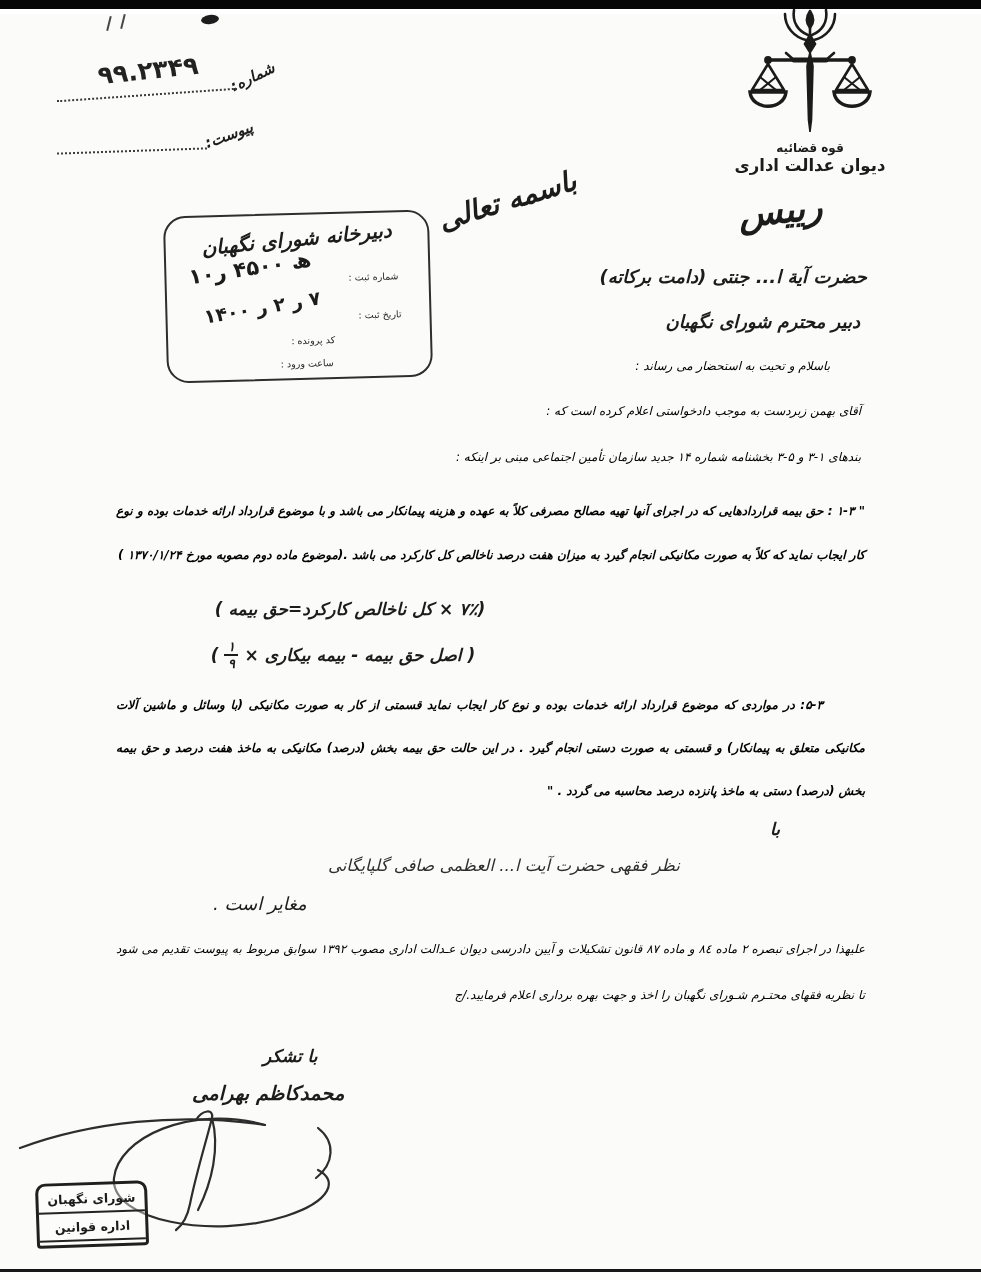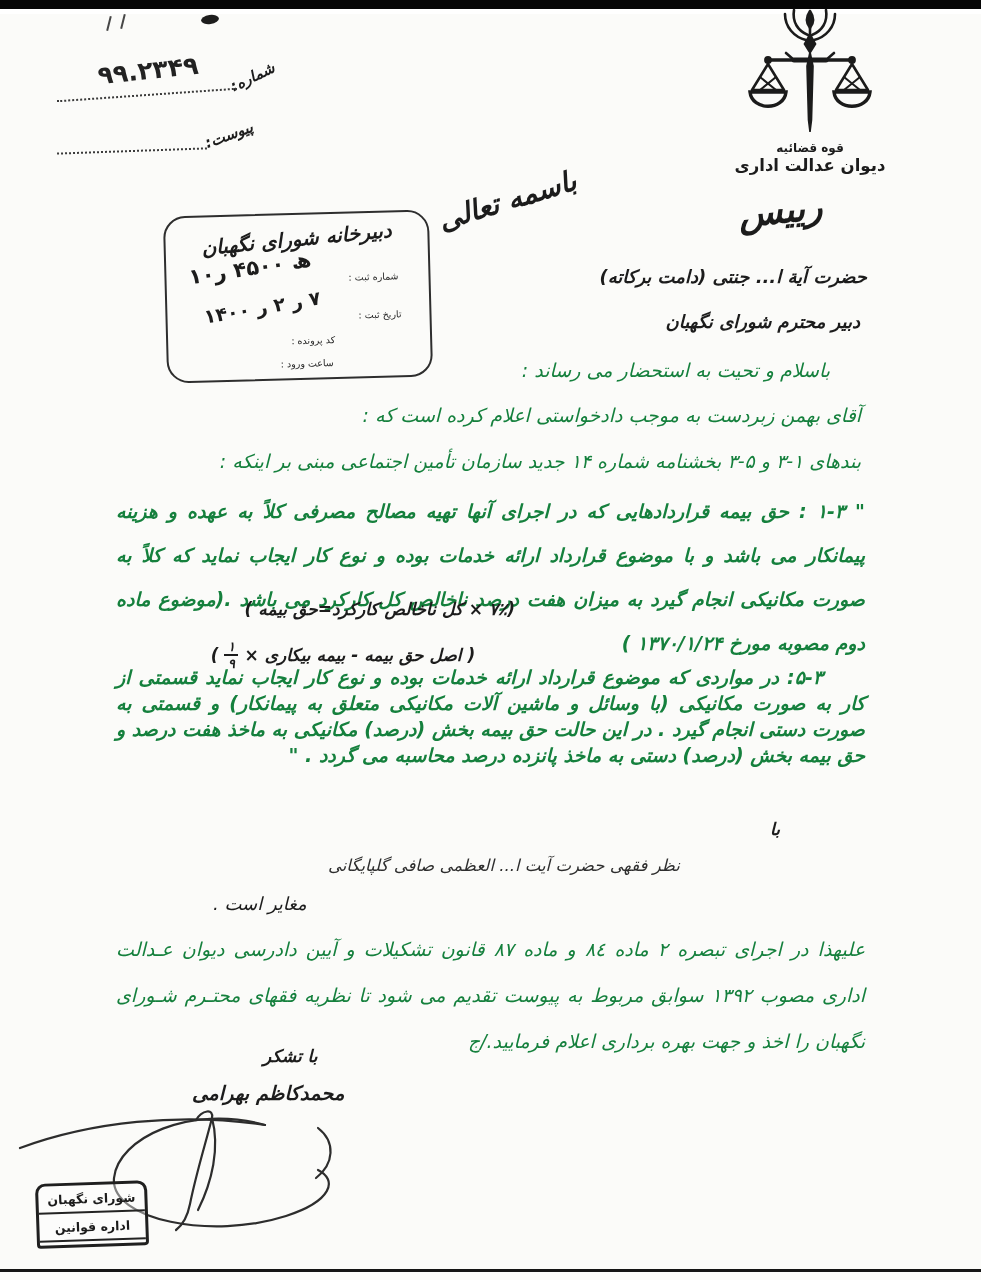--- a/index.html
+++ b/index.html
@@ -40,30 +40,30 @@
   .registry .lbl1{right:30px;top:58px;}
   .registry .lbl2{right:28px;top:96px;}
   .registry .lbl3{right:95px;top:120px;}
   .registry .lbl4{right:97px;top:143px;}
   .registry .val1{position:absolute;left:22px;top:40px;font-size:21px;transform:rotate(-7deg);letter-spacing:2px;}
   .registry .val2{position:absolute;left:36px;top:80px;font-size:19px;transform:rotate(-8deg);letter-spacing:2px;}
 
   
   .recip1{right:114px;top:266px;font-size:18px;}
   .recip2{right:121px;top:311px;font-size:18px;}
-  .t{font-size:19px;color:#15803d;}
+  .t{font-size:12px;color:#000000;}
   .salut{right:151px;top:359px;}
   .intro{right:120px;top:404px;}
   .clause-intro{right:120px;top:450px;margin-left:26px;}
   .quote13{right:116px;left:116px;top:489px;line-height:44px;text-align:justify;}
-  .formula1{left:185px;top:599px;width:330px;font-size:17px;}
+  .formula1{left:185px;top:599px;width:330px;text-align:center;font-size:17px;}
   .formula2{left:178px;top:630px;width:330px;height:50px;display:flex;direction:ltr;align-items:center;justify-content:center;gap:6px;font-size:17px;}
   .frac{display:inline-flex;flex-direction:column;align-items:center;line-height:1;font-size:13px;}
   .frac .bar{width:14px;height:0;border-bottom:2px solid #1c1c1c;margin:1px 0;}
-  .quote35{right:116px;left:116px;top:664px;line-height:26px;text-align:justify;text-indent:42px;}
+  .quote35{right:116px;left:116px;top:684px;line-height:43px;text-align:justify;text-indent:42px;}
   .ba{left:770px;top:819px;font-size:17px;}
   .opinion{left:328px;top:856px;font-size:16.5px;color:#2e2e2e;}
   .conflict{left:213px;top:893px;font-size:18px;}
   .closing{right:116px;left:116px;top:926px;line-height:46px;text-align:justify;}
   .thanks{left:263px;top:1046px;font-size:17px;}
   .signer{left:192px;top:1082px;font-size:19.5px;}
   .sig{left:0;top:1098px;}
 
   
   .council{left:36px;top:1182px;width:106px;border:3px solid #1f1f1f;border-radius:10px 10px 4px 4px;transform:rotate(-2deg);background:rgba(255,255,255,.4);}

